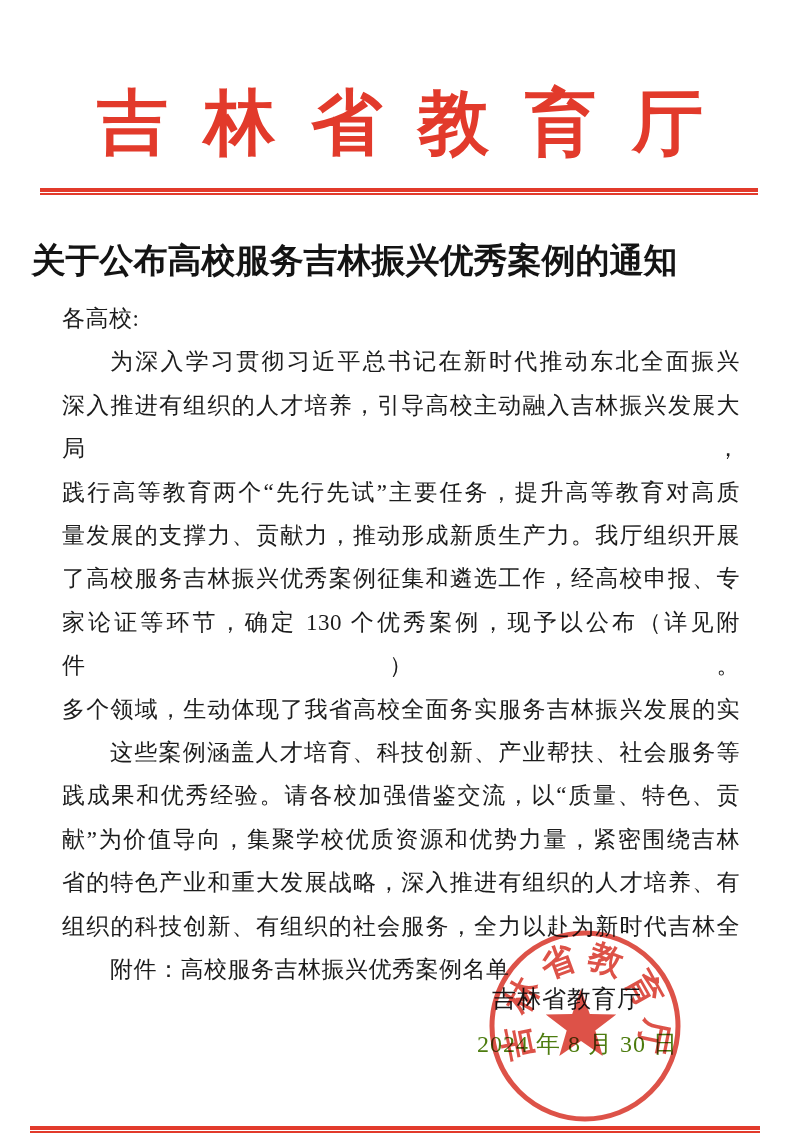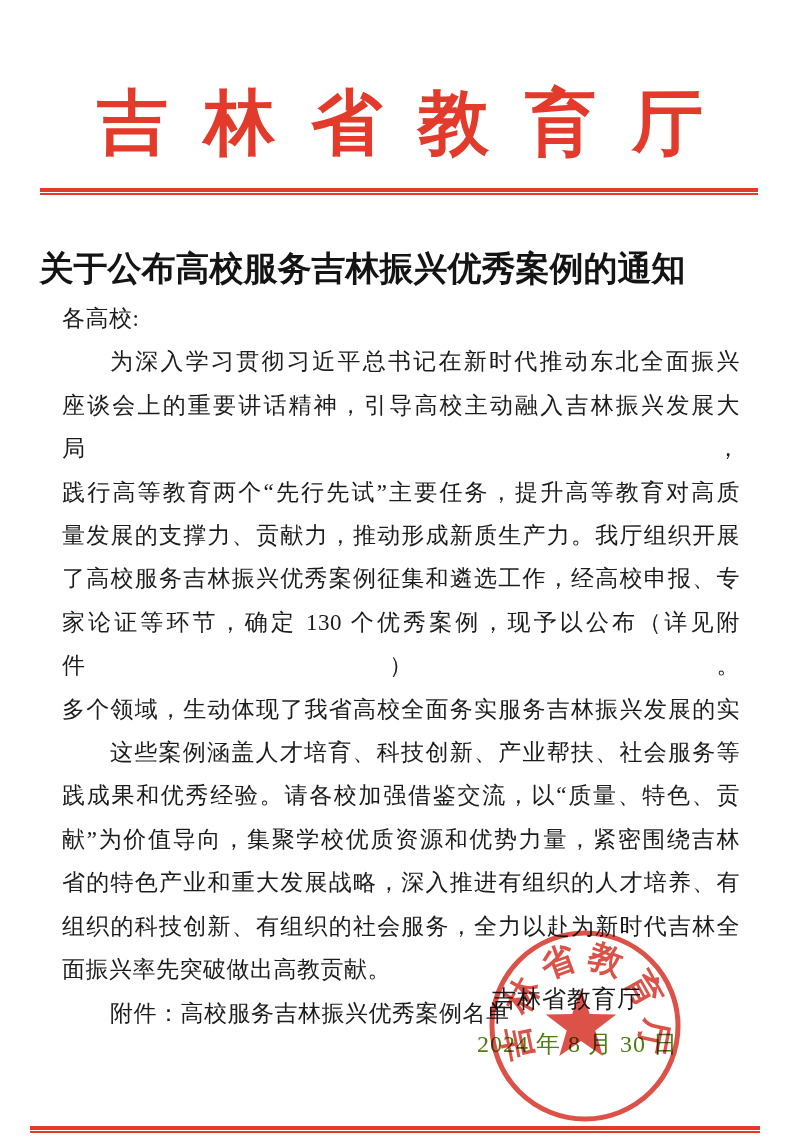--- a/index.html
+++ b/index.html
@@ -28,21 +28,21 @@
     box-sizing:border-box;
     white-space:nowrap;
   }
   .redline{
     position:absolute;height:7px;
     background:linear-gradient(to bottom,var(--red) 0 4px,#ffffff 4px 5px,var(--red) 5px 7px);
   }
   .redline.top{top:188px;left:40px;right:42px;}
   .redline.bottom{top:1126px;left:30px;right:40px;}
   .doc-title{
-    position:absolute;top:237px;left:0;width:709px;margin:8px;
+    position:absolute;top:237px;left:0;width:709px;margin:0;
     text-align:center;
     font-size:34px;line-height:1.4;
     font-weight:bold;
     color:#141414;
     white-space:nowrap;
   }
   .body-block{
     position:absolute;top:297px;left:62px;width:678px;
     font-size:23px;line-height:43.4px;
     letter-spacing:0.5px;
@@ -80,32 +80,31 @@
   <div class="letterhead">吉林省教育厅</div>
 
   <div class="redline top"></div>
 
   <h1 class="doc-title">关于公布高校服务吉林振兴优秀案例的通知</h1>
 
   <div class="body-block">
     <div class="line">各高校:</div>
     <div>
         <div class="line indent fill">为深入学习贯彻习近平总书记在新时代推动东北全面振兴</div>
-        <div class="line fill">座谈会上的重要讲话精神，引导高校主动融入吉林振兴发展大局，</div>
+        <div class="line fill">深入推进有组织的人才培养，引导高校主动融入吉林振兴发展大局，</div>
         <div class="line fill">践行高等教育两个“先行先试”主要任务，提升高等教育对高质</div>
         <div class="line fill">量发展的支撑力、贡献力，推动形成新质生产力。我厅组织开展</div>
         <div class="line fill">了高校服务吉林振兴优秀案例征集和遴选工作，经高校申报、专</div>
         <div class="line fill">家论证等环节，确定 130 个优秀案例，现予以公布（详见附件）。</div>
         <div class="line fill">多个领域，生动体现了我省高校全面务实服务吉林振兴发展的实</div>
         <div class="line indent fill">这些案例涵盖人才培育、科技创新、产业帮扶、社会服务等</div>
         <div class="line fill">践成果和优秀经验。请各校加强借鉴交流，以“质量、特色、贡</div>
         <div class="line fill">献”为价值导向，集聚学校优质资源和优势力量，紧密围绕吉林</div>
         <div class="line fill">省的特色产业和重大发展战略，深入推进有组织的人才培养、有</div>
         <div class="line fill">组织的科技创新、有组织的社会服务，全力以赴为新时代吉林全</div>
-        <div class="line">面振兴率先突破做出高教贡献。</div>
       </div>
     <div class="line indent">附件：高校服务吉林振兴优秀案例名单</div>
   </div>
 
   <div class="signature-org">吉林省教育厅</div>
 
   <div class="signature-date">2024 年 8 月 30 日</div>
 
   <svg class="seal" viewBox="0 0 200 200">
     <circle cx="99" cy="100" r="93" fill="none" stroke="#d93a2e" stroke-width="5"></circle>

